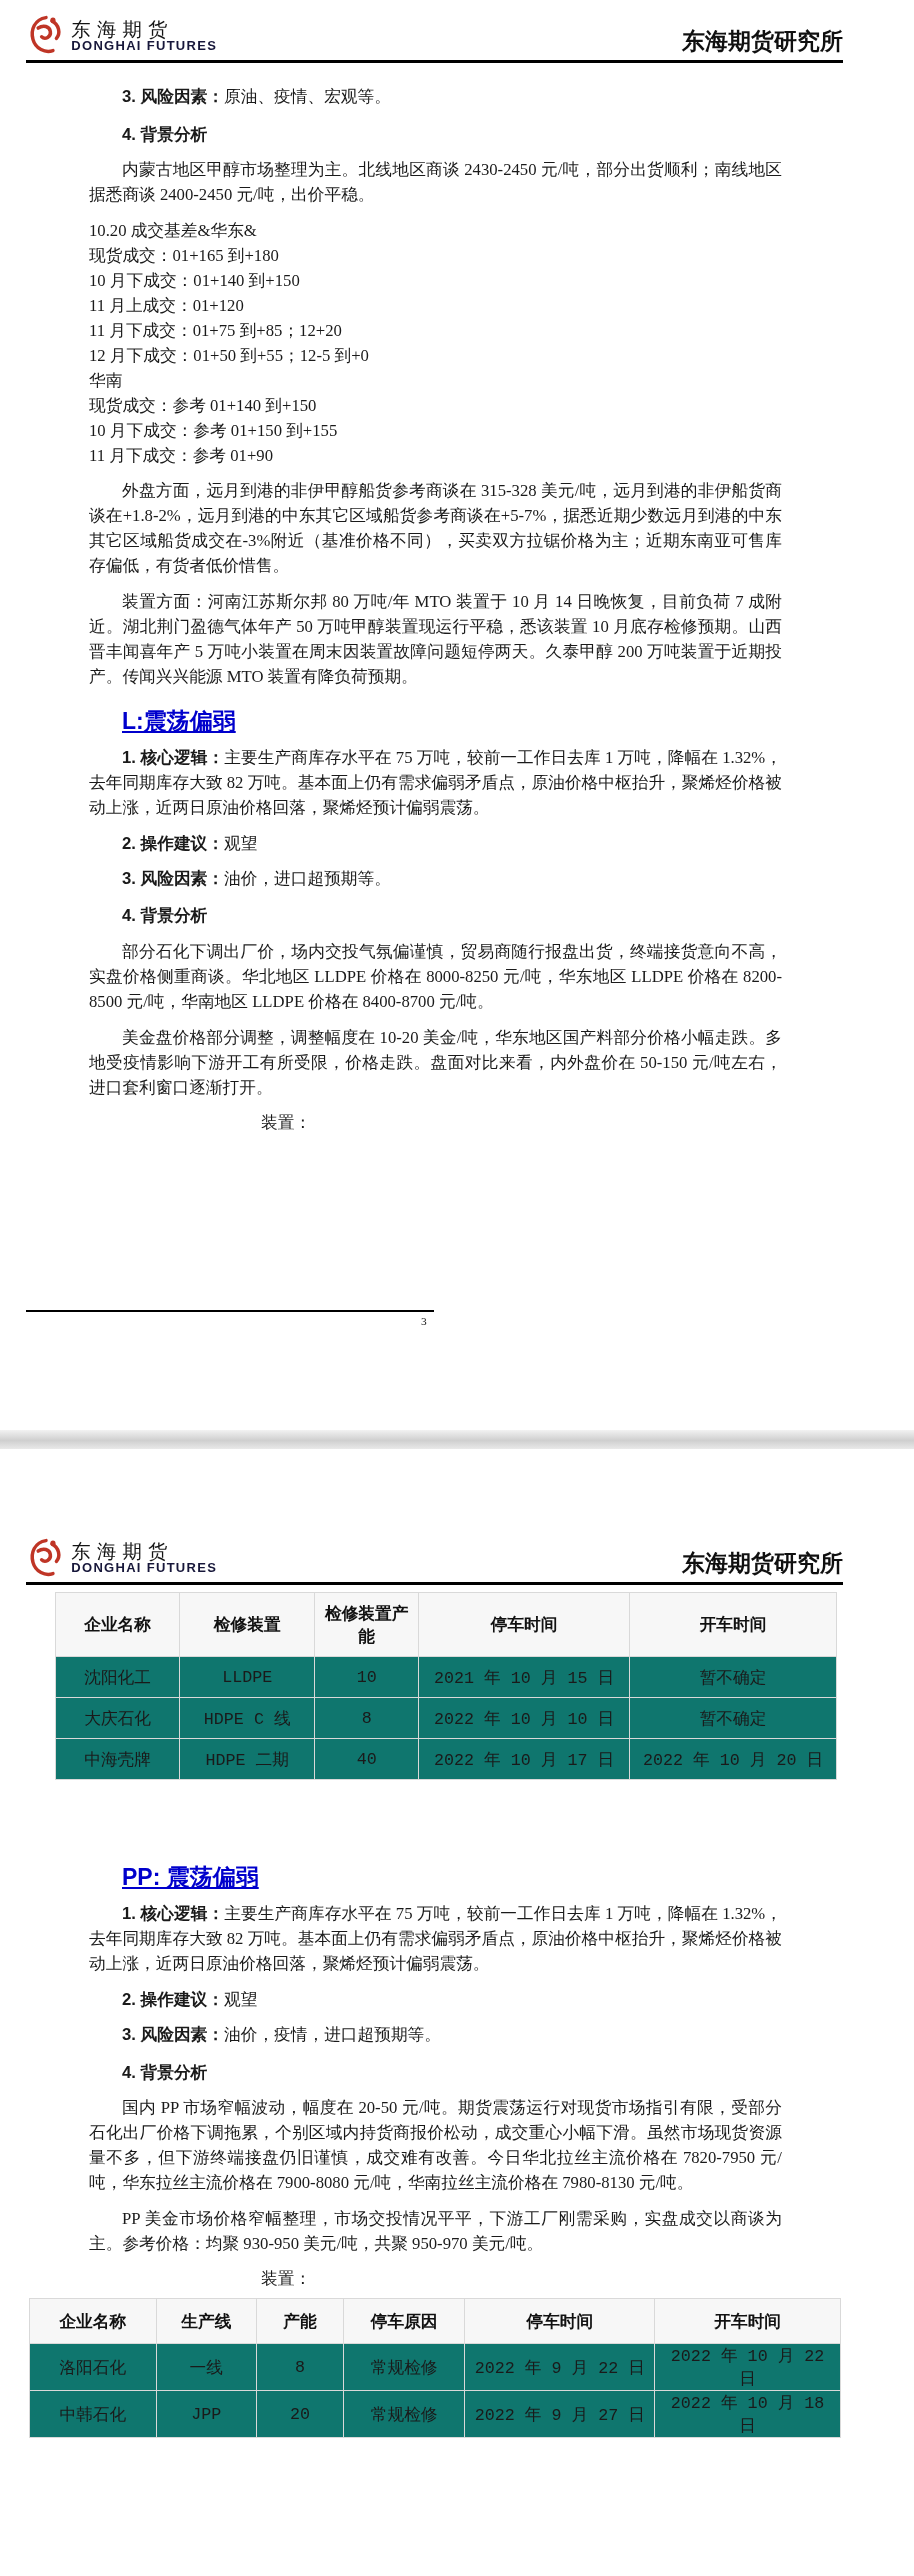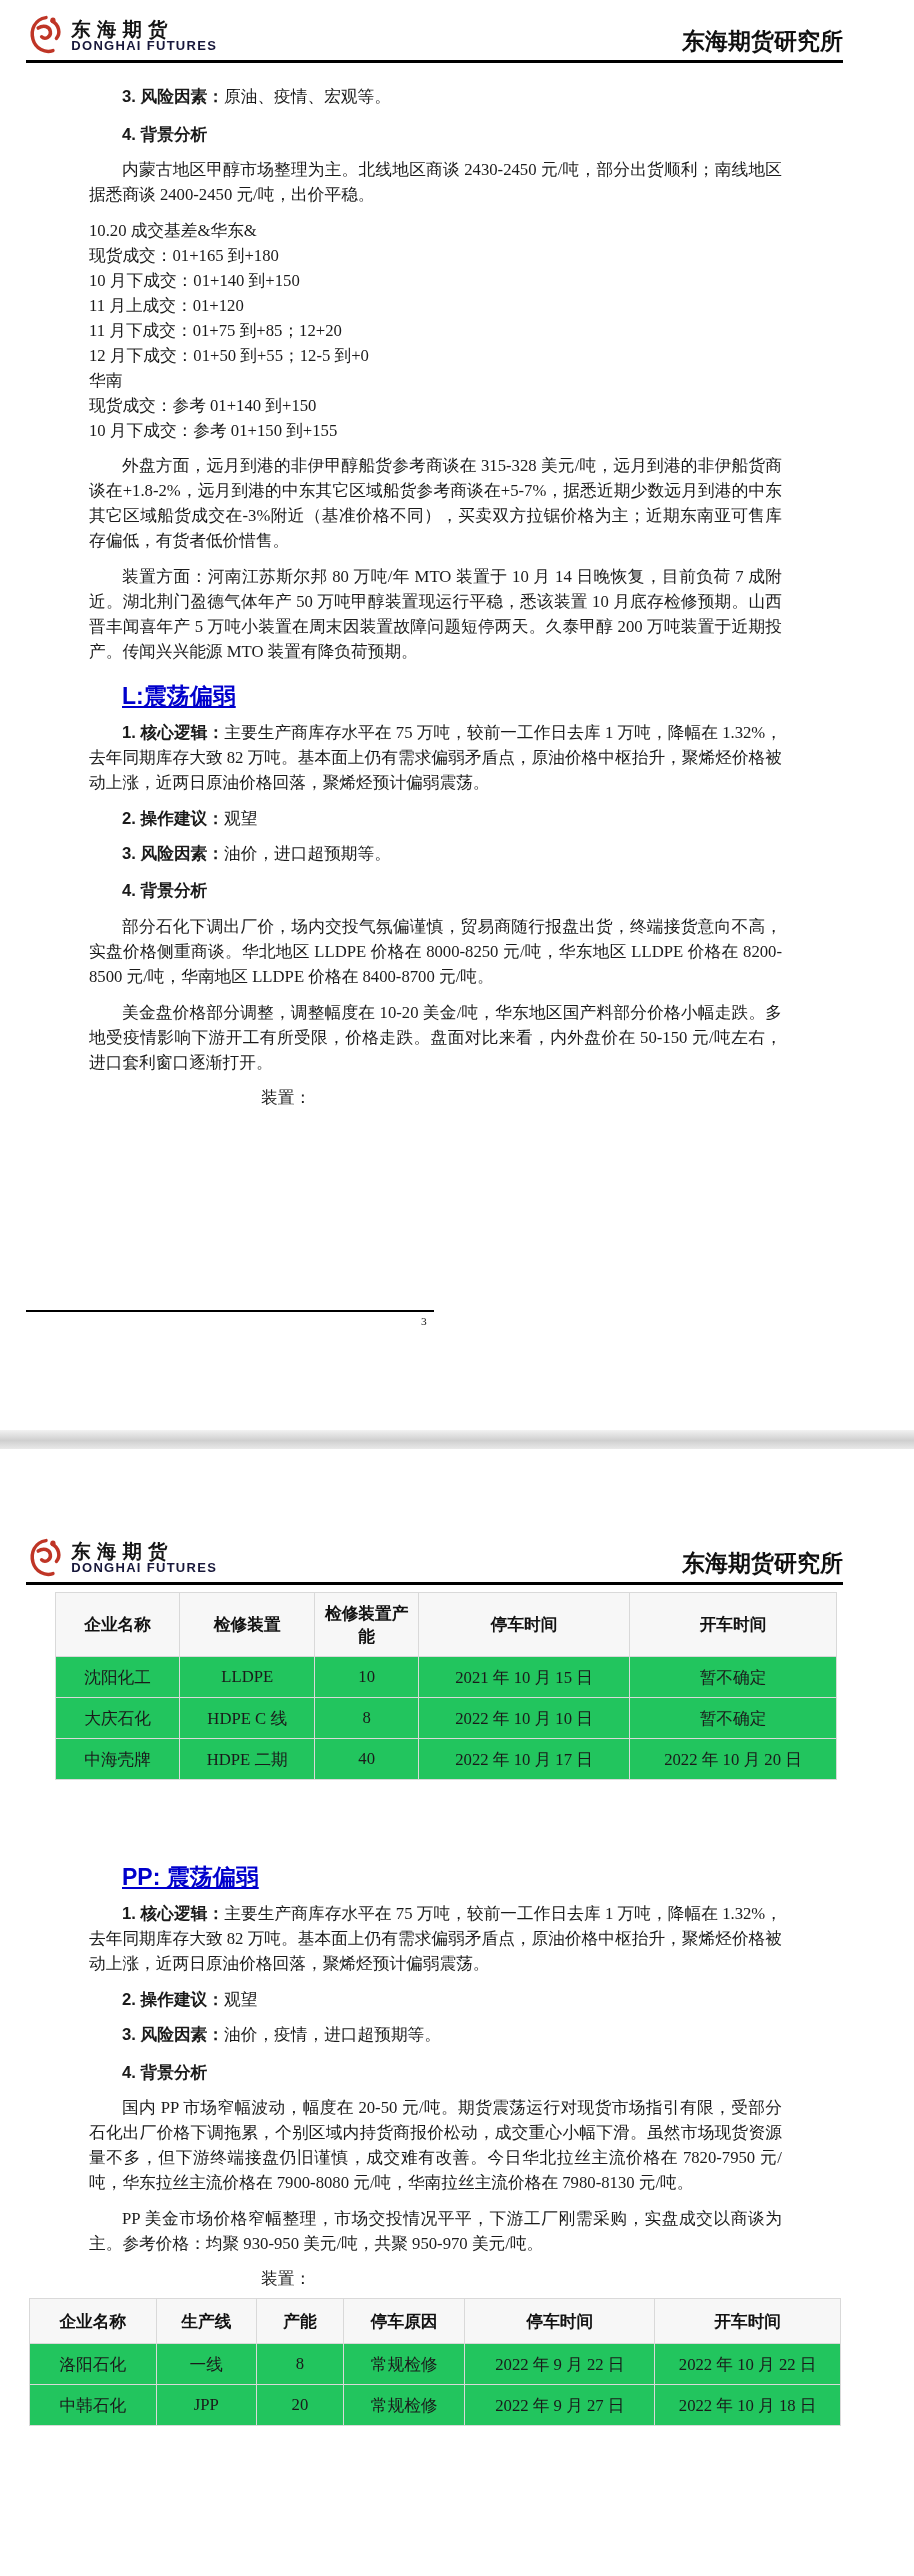--- a/index.html
+++ b/index.html
@@ -6,21 +6,21 @@
   body{width:914px;font-family:"Liberation Serif","DejaVu Serif",serif;color:#1a1a1a;}
   .sheet{width:914px;height:2576px;overflow:hidden;background:#fff;}
   .page{position:relative;background:#fff;}
   .page1{height:1430px;}
   .page2{height:1127px;}
   .page-sep{height:19.4px;background:linear-gradient(#f2f2f2,#cfcfcf 55%,#e9e9e9);}
   
   .hdr{width:817px;margin-left:26px;display:flex;justify-content:space-between;align-items:flex-end;
        padding-top:12.3px;border-bottom:3.5px solid #000;padding-bottom:1.8px;}
   .logo{display:flex;align-items:center;gap:5.3px;}
-  .logo-cn{font-family:"Liberation Sans","DejaVu Sans",sans-serif;font-weight:bold;font-size:19.4px;
+  .logo-cn{font-family:"Liberation Sans","DejaVu Sans",sans-serif;font-weight:normal;font-size:19.4px;
            letter-spacing:6.2px;color:#141414;line-height:21px;}
   .logo-en{font-family:"Liberation Sans","DejaVu Sans",sans-serif;font-weight:bold;font-size:13px;
            letter-spacing:1.3px;color:#17173a;line-height:11.4px;}
   .institute{font-family:"Liberation Sans","DejaVu Sans",sans-serif;font-weight:bold;font-size:23px;
              color:#101010;padding-bottom:1.8px;}
   
   .content{margin-left:89px;width:693px;padding-top:10.6px;font-size:16.7px;line-height:25px;}
   .para{margin:10.6px 0 0 0;text-align:justify;}
   .ind{text-indent:33px;}
   .blabel{font-family:"Liberation Sans","DejaVu Sans",sans-serif;font-weight:bold;}
@@ -31,21 +31,21 @@
             color:#0000cc;text-decoration:underline;margin:19.4px 0 0 33px;line-height:26px;cursor:pointer;}
   .device{margin:10.6px 0 0 172px;}
   
   .footnote-sep{position:absolute;left:26px;top:1310px;width:408px;height:1.8px;background:#000;}
   .page-num{position:absolute;left:421px;top:1315px;font-size:11.4px;color:#111;}
   
   table{border-collapse:collapse;table-layout:fixed;font-size:16.7px;}
   .tbl1{margin:7px 0 0 55px;width:782px;}
   .tbl2{margin:7px 0 0 29px;width:812px;}
   th,td{border:0.9px solid #d9d9d9;text-align:center;vertical-align:middle;padding:0 3.5px;
-        background:#22c55e;overflow:hidden;}
+        background:#0f766e;overflow:hidden;font-family:Liberation Mono, monospace;}
   th{font-family:"Liberation Sans","DejaVu Sans",sans-serif;font-weight:bold;background:#f7f7f7;color:#111;}
   .tbl1 th{height:63px;}
   .tbl2 th{height:44px;}
   td{height:40px;}
   .tbl1 col.c1{width:15.9%}.tbl1 col.c2{width:17.3%}.tbl1 col.c3{width:13.3%}
   .tbl1 col.c4{width:27.0%}.tbl1 col.c5{width:26.5%}
   .tbl2 col.k1{width:15.6%}.tbl2 col.k2{width:12.4%}.tbl2 col.k3{width:10.7%}
   .tbl2 col.k4{width:15.0%}.tbl2 col.k5{width:23.4%}.tbl2 col.k6{width:22.9%}
   .p2spacer{height:73px;}
   .pp-block{margin-top:84px;}
@@ -82,20 +82,21 @@
       <div class="basis">
         <div>10.20 成交基差&amp;华东&amp;</div>
         <div>现货成交：01+165 到+180</div>
         <div>10 月下成交：01+140 到+150</div>
         <div>11 月上成交：01+120</div>
         <div>11 月下成交：01+75 到+85；12+20</div>
         <div>12 月下成交：01+50 到+55；12-5 到+0</div>
         <div>华南</div>
         <div>现货成交：参考 01+140 到+150</div>
         <div>10 月下成交：参考 01+150 到+155</div>
+        <div>11 月下成交：参考 01+90</div>
       </div>
 
       <p class="para ind">外盘方面，远月到港的非伊甲醇船货参考商谈在 315-328 美元/吨，远月到港的非伊船货商谈在+1.8-2%，远月到港的中东其它区域船货参考商谈在+5-7%，据悉近期少数远月到港的中东其它区域船货成交在-3%附近（基准价格不同），买卖双方拉锯价格为主；近期东南亚可售库存偏低，有货者低价惜售。</p>
       <p class="para ind">装置方面：河南江苏斯尔邦 80 万吨/年 MTO 装置于 10 月 14 日晚恢复，目前负荷 7 成附近。湖北荆门盈德气体年产 50 万吨甲醇装置现运行平稳，悉该装置 10 月底存检修预期。山西晋丰闻喜年产 5 万吨小装置在周末因装置故障问题短停两天。久泰甲醇 200 万吨装置于近期投产。传闻兴兴能源 MTO 装置有降负荷预期。</p>
 
       <h3 class="bluehead">L:震荡偏弱</h3>
 
       <p class="para ind"><span class="blabel">1. 核心逻辑：</span><span>主要生产商库存水平在 75 万吨，较前一工作日去库 1 万吨，降幅在 1.32%，去年同期库存大致 82 万吨。基本面上仍有需求偏弱矛盾点，原油价格中枢抬升，聚烯烃价格被动上涨，近两日原油价格回落，聚烯烃预计偏弱震荡。</span></p>
       <p class="para ind"><span class="blabel">2. 操作建议：</span><span>观望</span></p>
       <p class="para ind"><span class="blabel">3. 风险因素：</span><span>油价，进口超预期等。</span></p>

